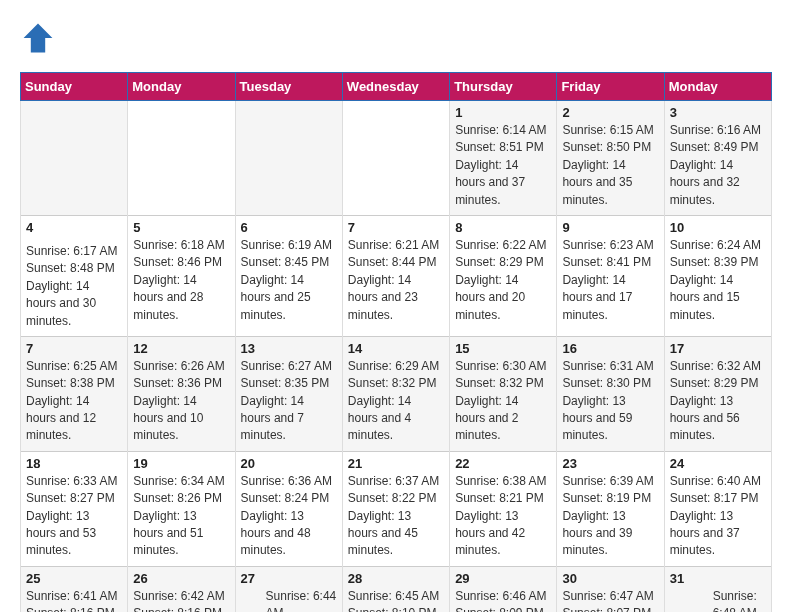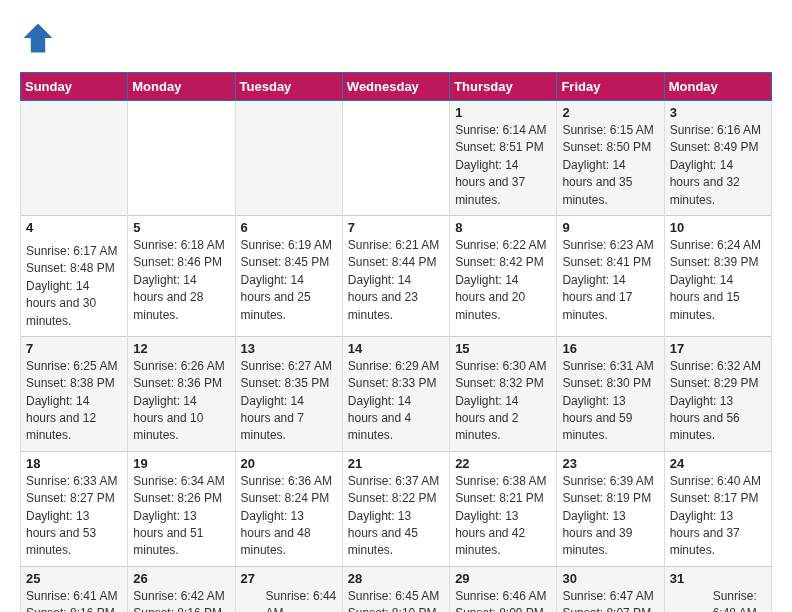--- a/index.html
+++ b/index.html
@@ -176,21 +176,21 @@
         </td>
         <td>
           <span class="day-number">7</span>
           <div class="cell-content" style="white-space: pre-line;">Sunrise: 6:21 AM
 Sunset: 8:44 PM
 Daylight: 14 hours and 23 minutes.</div>
         </td>
         <td>
           <span class="day-number">8</span>
           <div class="cell-content" style="white-space: pre-line;">Sunrise: 6:22 AM
-Sunset: 8:42 PM
+Sunset: 8:29 PM
 Daylight: 14 hours and 20 minutes.</div>
         </td>
         <td>
           <span class="day-number">9</span>
           <div class="cell-content" style="white-space: pre-line;">Sunrise: 6:23 AM
 Sunset: 8:41 PM
 Daylight: 14 hours and 17 minutes.</div>
         </td>
         <td>
           <span class="day-number">10</span>
@@ -214,21 +214,21 @@
         </td>
         <td>
           <span class="day-number">13</span>
           <div class="cell-content" style="white-space: pre-line;">Sunrise: 6:27 AM
 Sunset: 8:35 PM
 Daylight: 14 hours and 7 minutes.</div>
         </td>
         <td>
           <span class="day-number">14</span>
           <div class="cell-content" style="white-space: pre-line;">Sunrise: 6:29 AM
-Sunset: 8:33 PM
+Sunset: 8:32 PM
 Daylight: 14 hours and 4 minutes.</div>
         </td>
         <td>
           <span class="day-number">15</span>
           <div class="cell-content" style="white-space: pre-line;">Sunrise: 6:30 AM
 Sunset: 8:32 PM
 Daylight: 14 hours and 2 minutes.</div>
         </td>
         <td>
           <span class="day-number">16</span>

